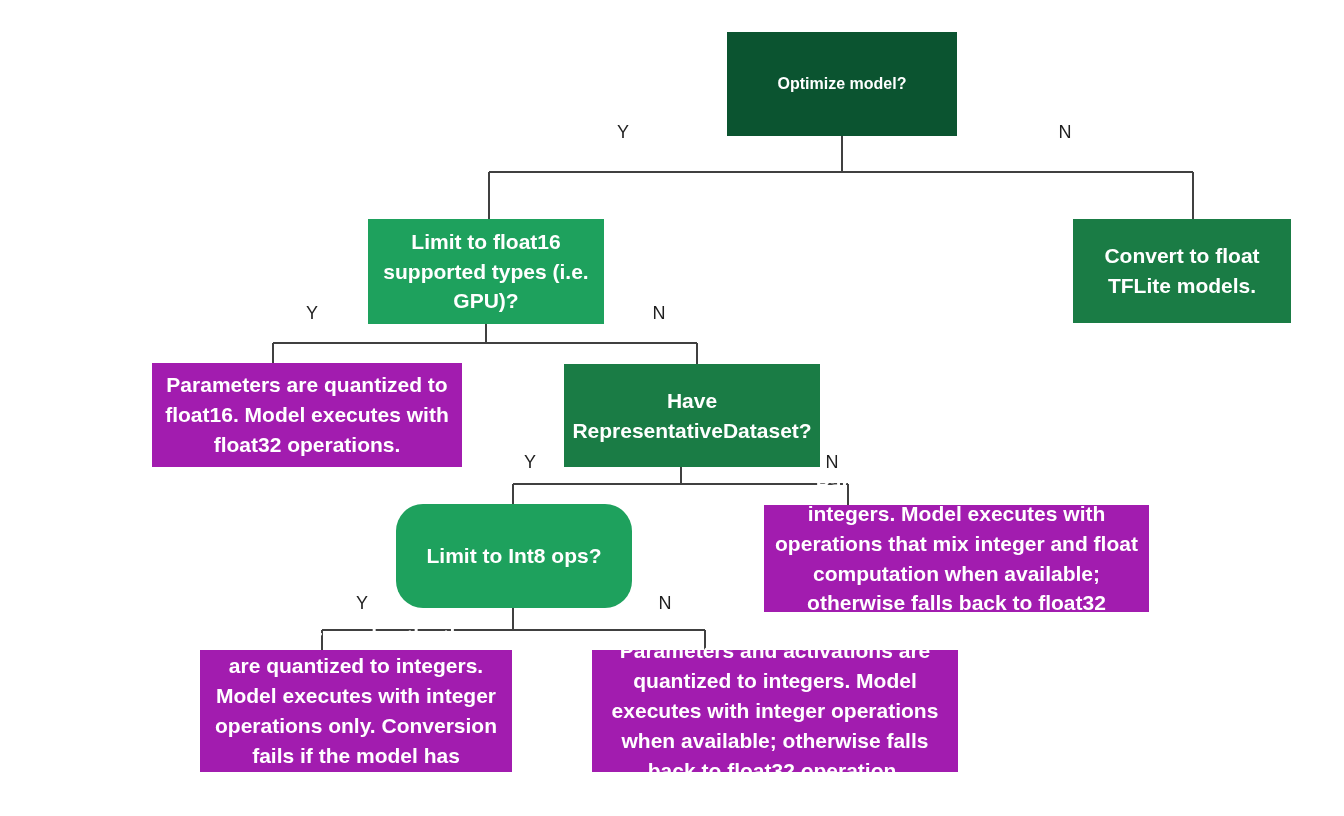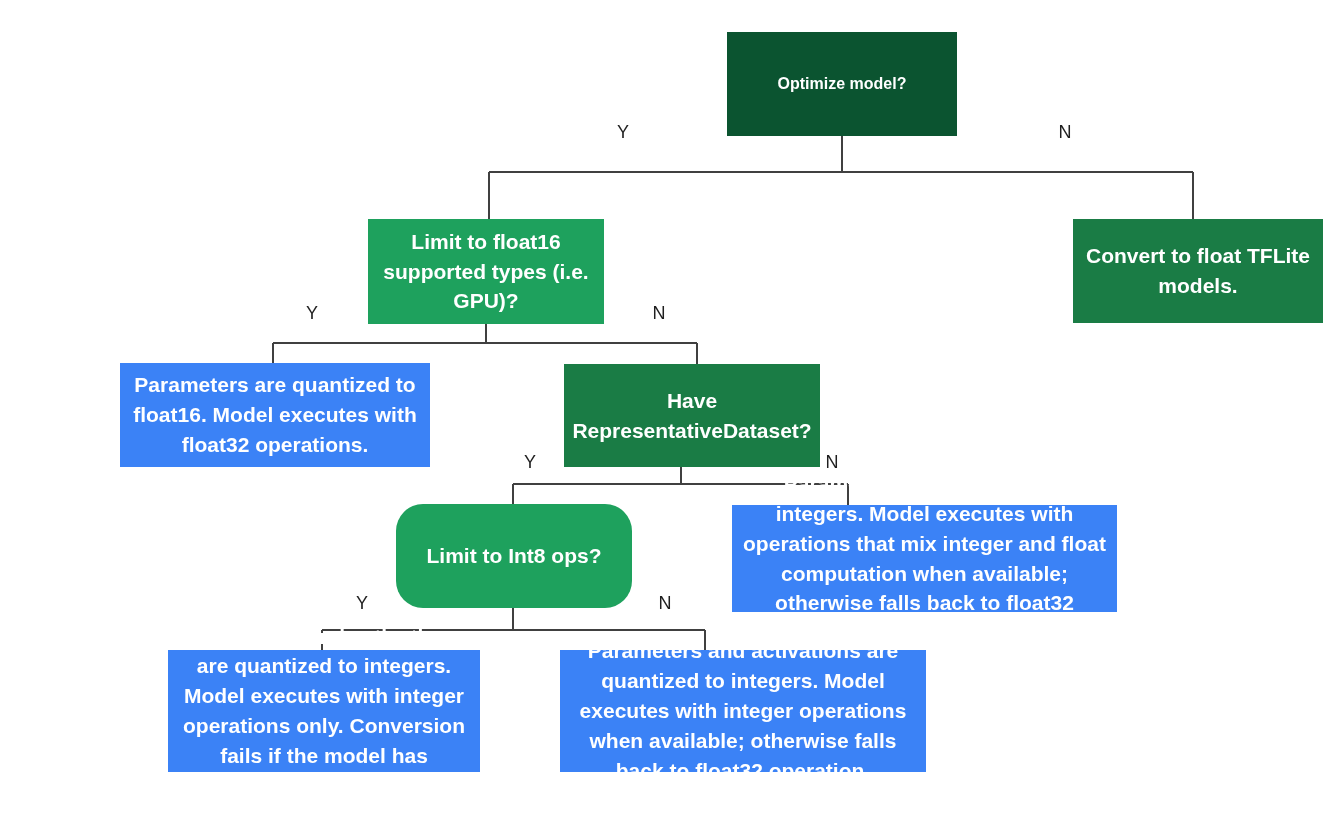--- a/index.html
+++ b/index.html
@@ -36,26 +36,26 @@
     color: #ffffff;
     font-weight: bold;
     font-size: 21px;
     line-height: 1.42;
     padding: 6px 12px;
     box-sizing: border-box;
   }
   .q-dark   { background: #0B5430; }
   .q-mid    { background: #1A7C45; }
   .q-bright { background: #1EA15D; }
-  .result   { background: #3b82f6; }
+  .result   { background: #a21caf; margin-left: 32px; }
 
   
   #n-optimize          { left: 727px;  top: 32px;  width: 230px; height: 104px; font-size: 16px; }
   #n-float16           { left: 368px;  top: 219px; width: 236px; height: 105px; }
-  #n-convert-float     { left: 1073px; top: 219px; width: 250px; height: 104px; }
+  #n-convert-float     { left: 1073px; top: 219px; width: 218px; height: 104px; }
   #n-quantized-float16 { left: 120px;  top: 363px; width: 310px; height: 104px; }
   #n-have-dataset      { left: 552px;  top: 364px; width: 256px; height: 103px; margin-left: 12px; }
   #n-mixed-ops         { left: 732px;  top: 505px; width: 385px; height: 107px; padding: 16px 8px; }
   #n-limit-int8        { left: 396px;  top: 504px; width: 236px; height: 104px; border-radius: 27px; }
   #n-int-only          { left: 168px;  top: 650px; width: 312px; height: 122px; }
   #n-int-fallback      { left: 560px;  top: 650px; width: 366px; height: 122px; }
 
   .edge-label {
     position: absolute;
     transform: translate(-50%, -50%);

